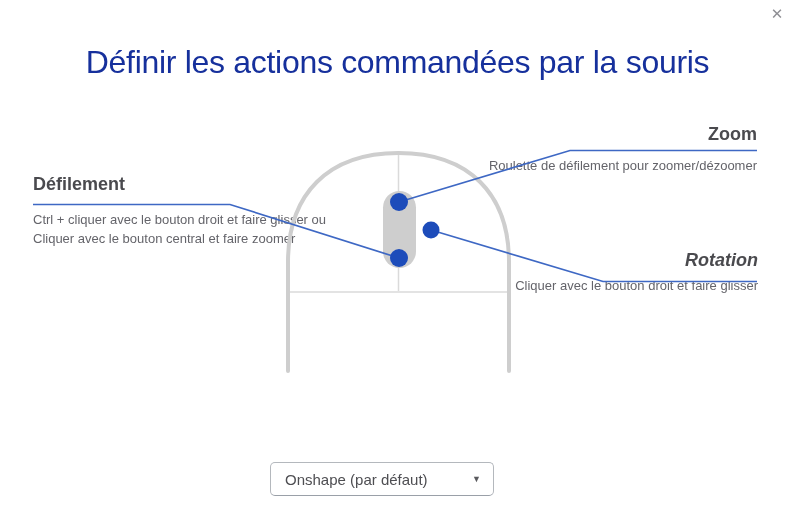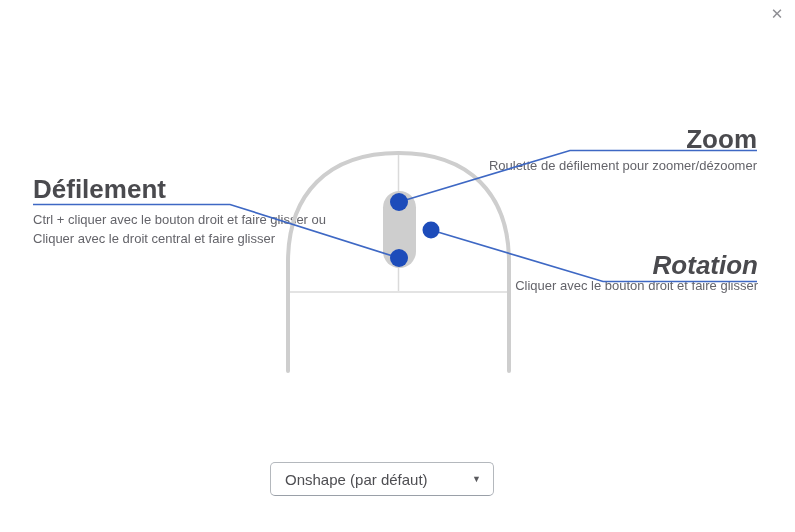--- a/index.html
+++ b/index.html
@@ -47,21 +47,21 @@
   .svg-overlay {
     position: absolute;
     top: 0;
     left: 0;
     width: 795px;
     height: 532px;
     pointer-events: none;
   }
   .annotation-heading {
     position: absolute;
-    font-size: 26px;
+    font-size: 18px;
     font-weight: 700;
     color: #4a4a4e;
     white-space: nowrap;
   }
   .annotation-desc {
     position: absolute;
     font-size: 13px;
     line-height: 19px;
     color: #64646a;
     white-space: nowrap;
@@ -98,28 +98,29 @@
     line-height: 1;
   }
 </style>
 </head>
 <body>
 
 <div class="dialog">
 
   <button class="close-button">✕</button>
 
+  <h1 class="title">Définir les actions commandées par la souris</h1>
 
   <div class="annotation-heading ra pos-zoom-heading">Zoom</div>
   <div class="annotation-desc ra pos-zoom-desc">Roulette de défilement pour zoomer/dézoomer</div>
 
   <div class="annotation-heading pos-def-heading">Défilement</div>
   <div class="annotation-desc pos-def-desc">
     <div>Ctrl + cliquer avec le bouton droit et faire glisser ou</div>
-    <div>Cliquer avec le droit central et faire glisser</div>
+    <div>Cliquer avec le bouton central et faire zoomer</div>
   </div>
 
   <div class="annotation-heading ra pos-rot-heading">Rotation</div>
   <div class="annotation-desc ra pos-rot-desc">Cliquer avec le bouton droit et faire glisser</div>
 
   <svg class="svg-overlay" viewBox="0 0 795 532">
 
     <path d="M288,371 V262 C288,194 328,153 398.5,153 C469,153 509,194 509,262 V371" fill="none" stroke="#cecece" stroke-width="4" stroke-linecap="round"></path>
 
     <line x1="398.5" y1="155" x2="398.5" y2="291" stroke="#dadada" stroke-width="1.5"></line>

